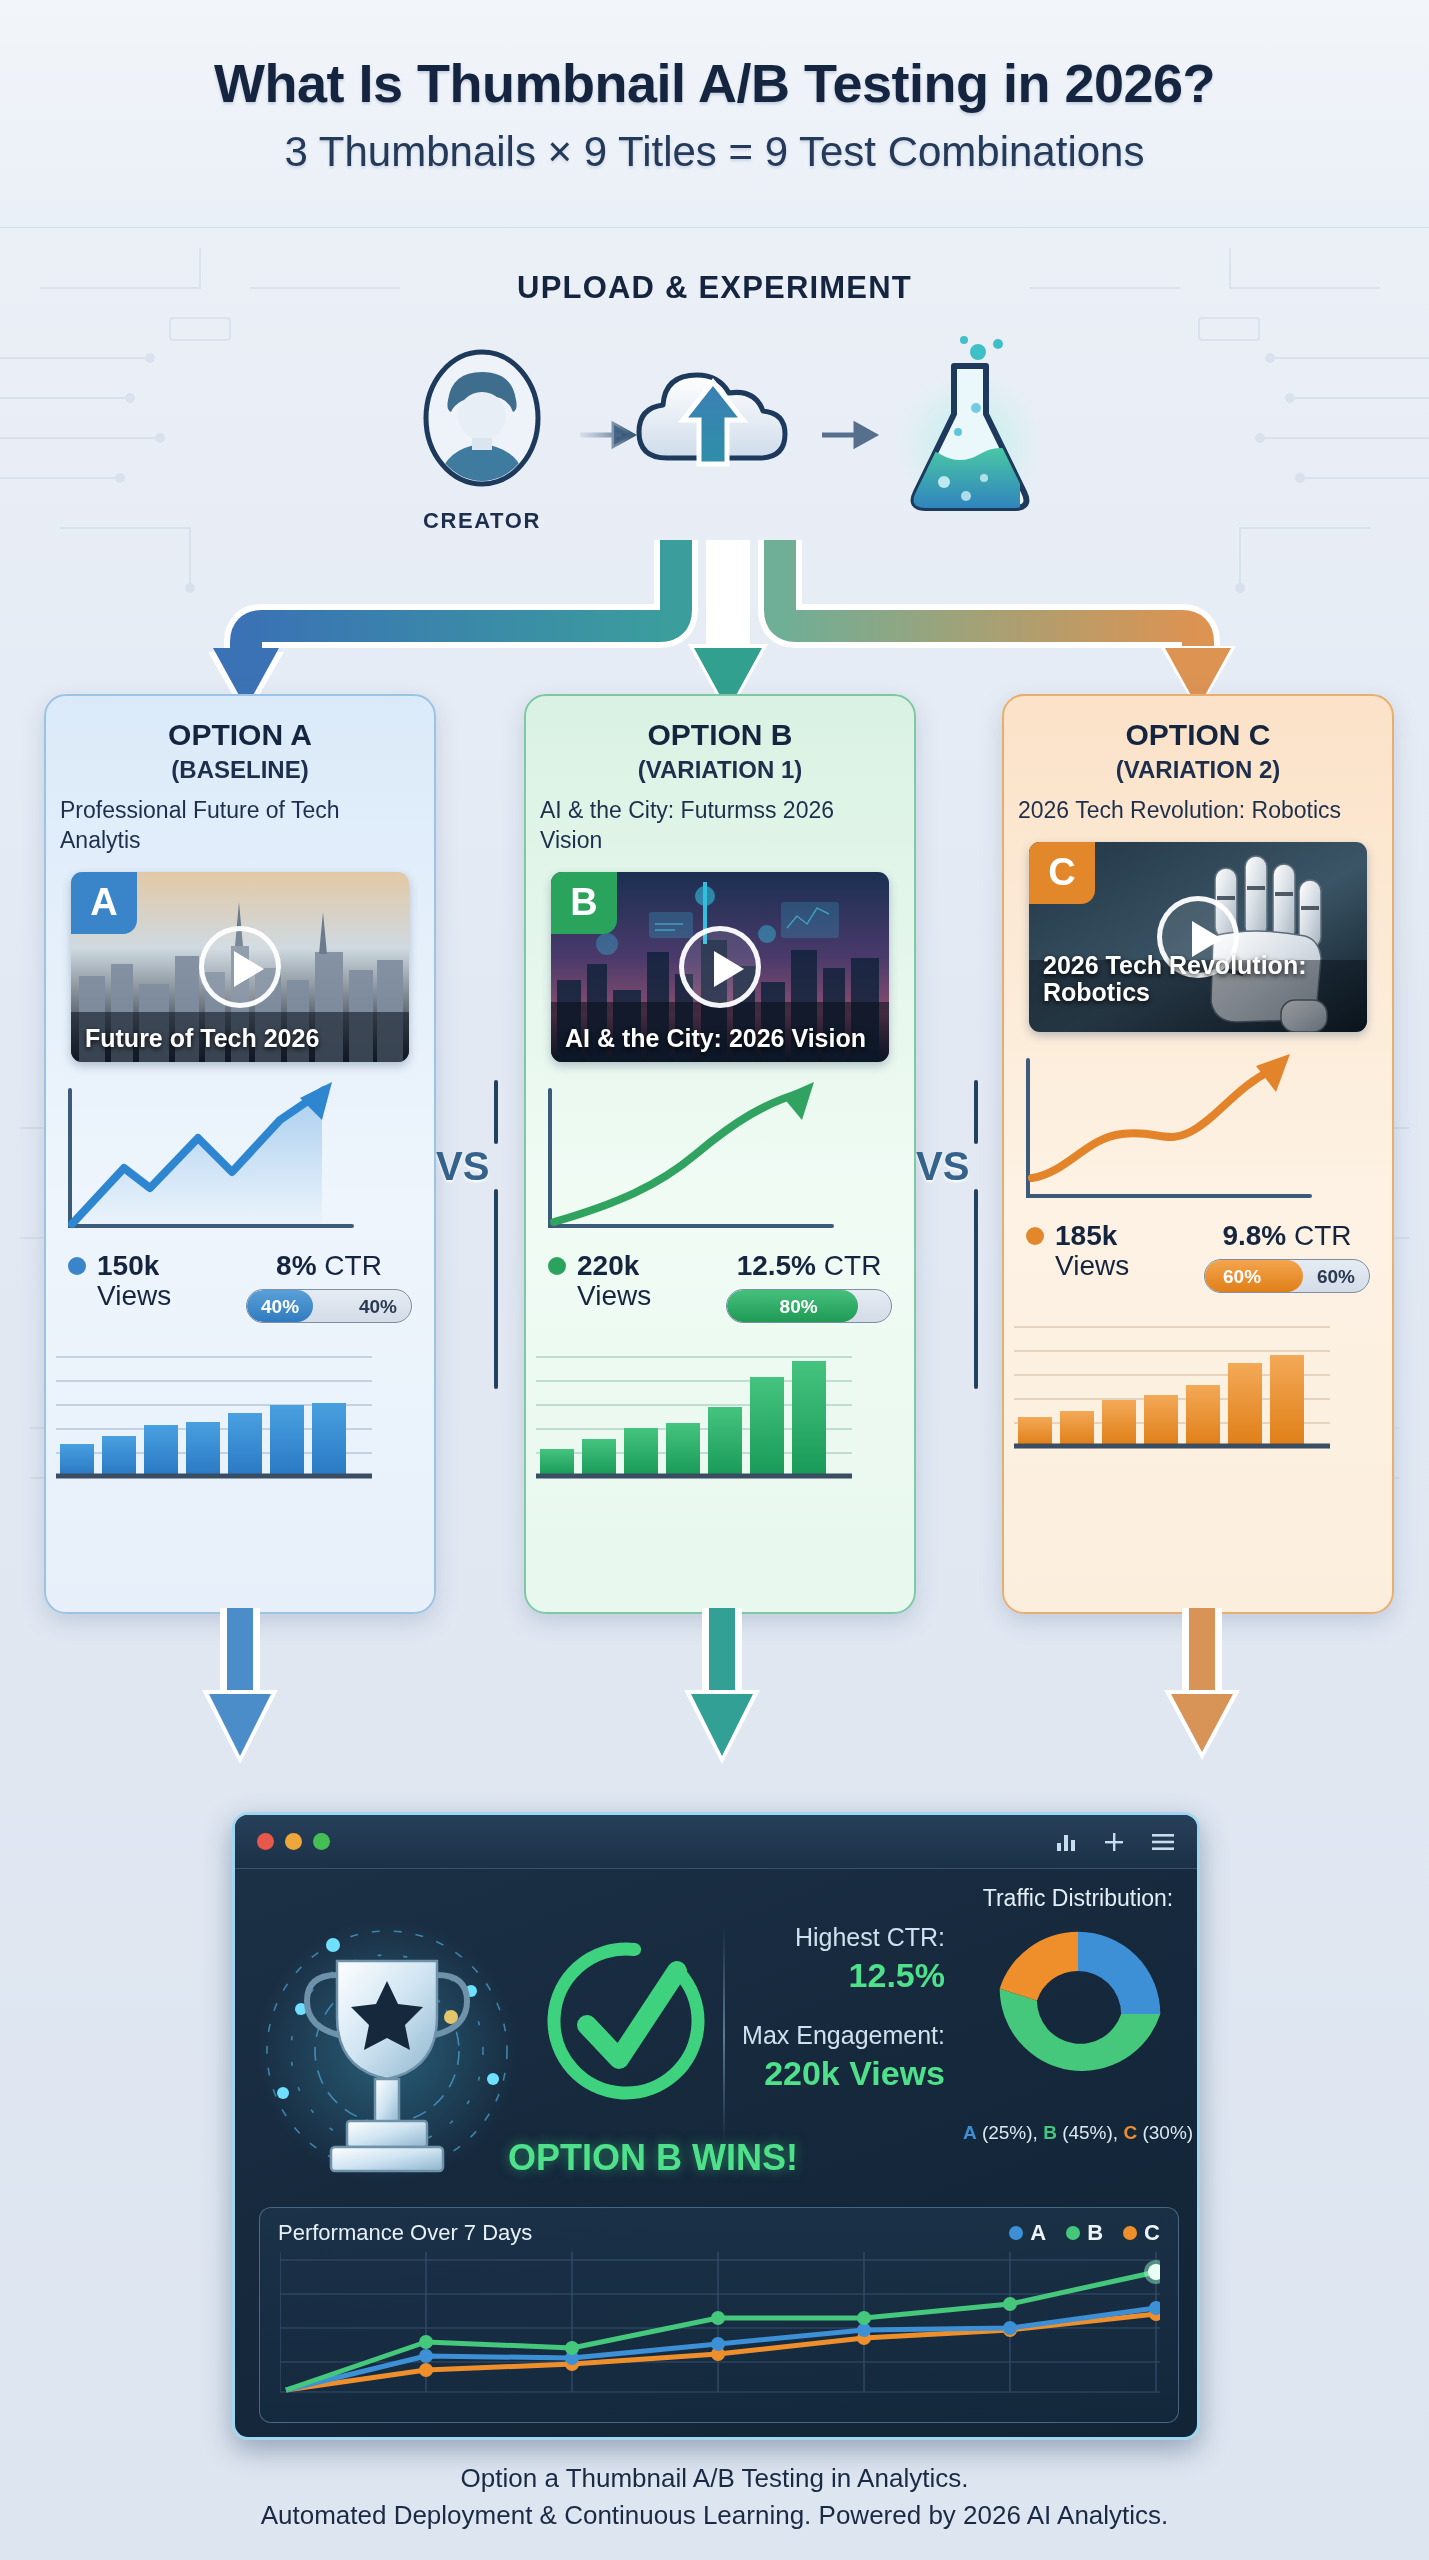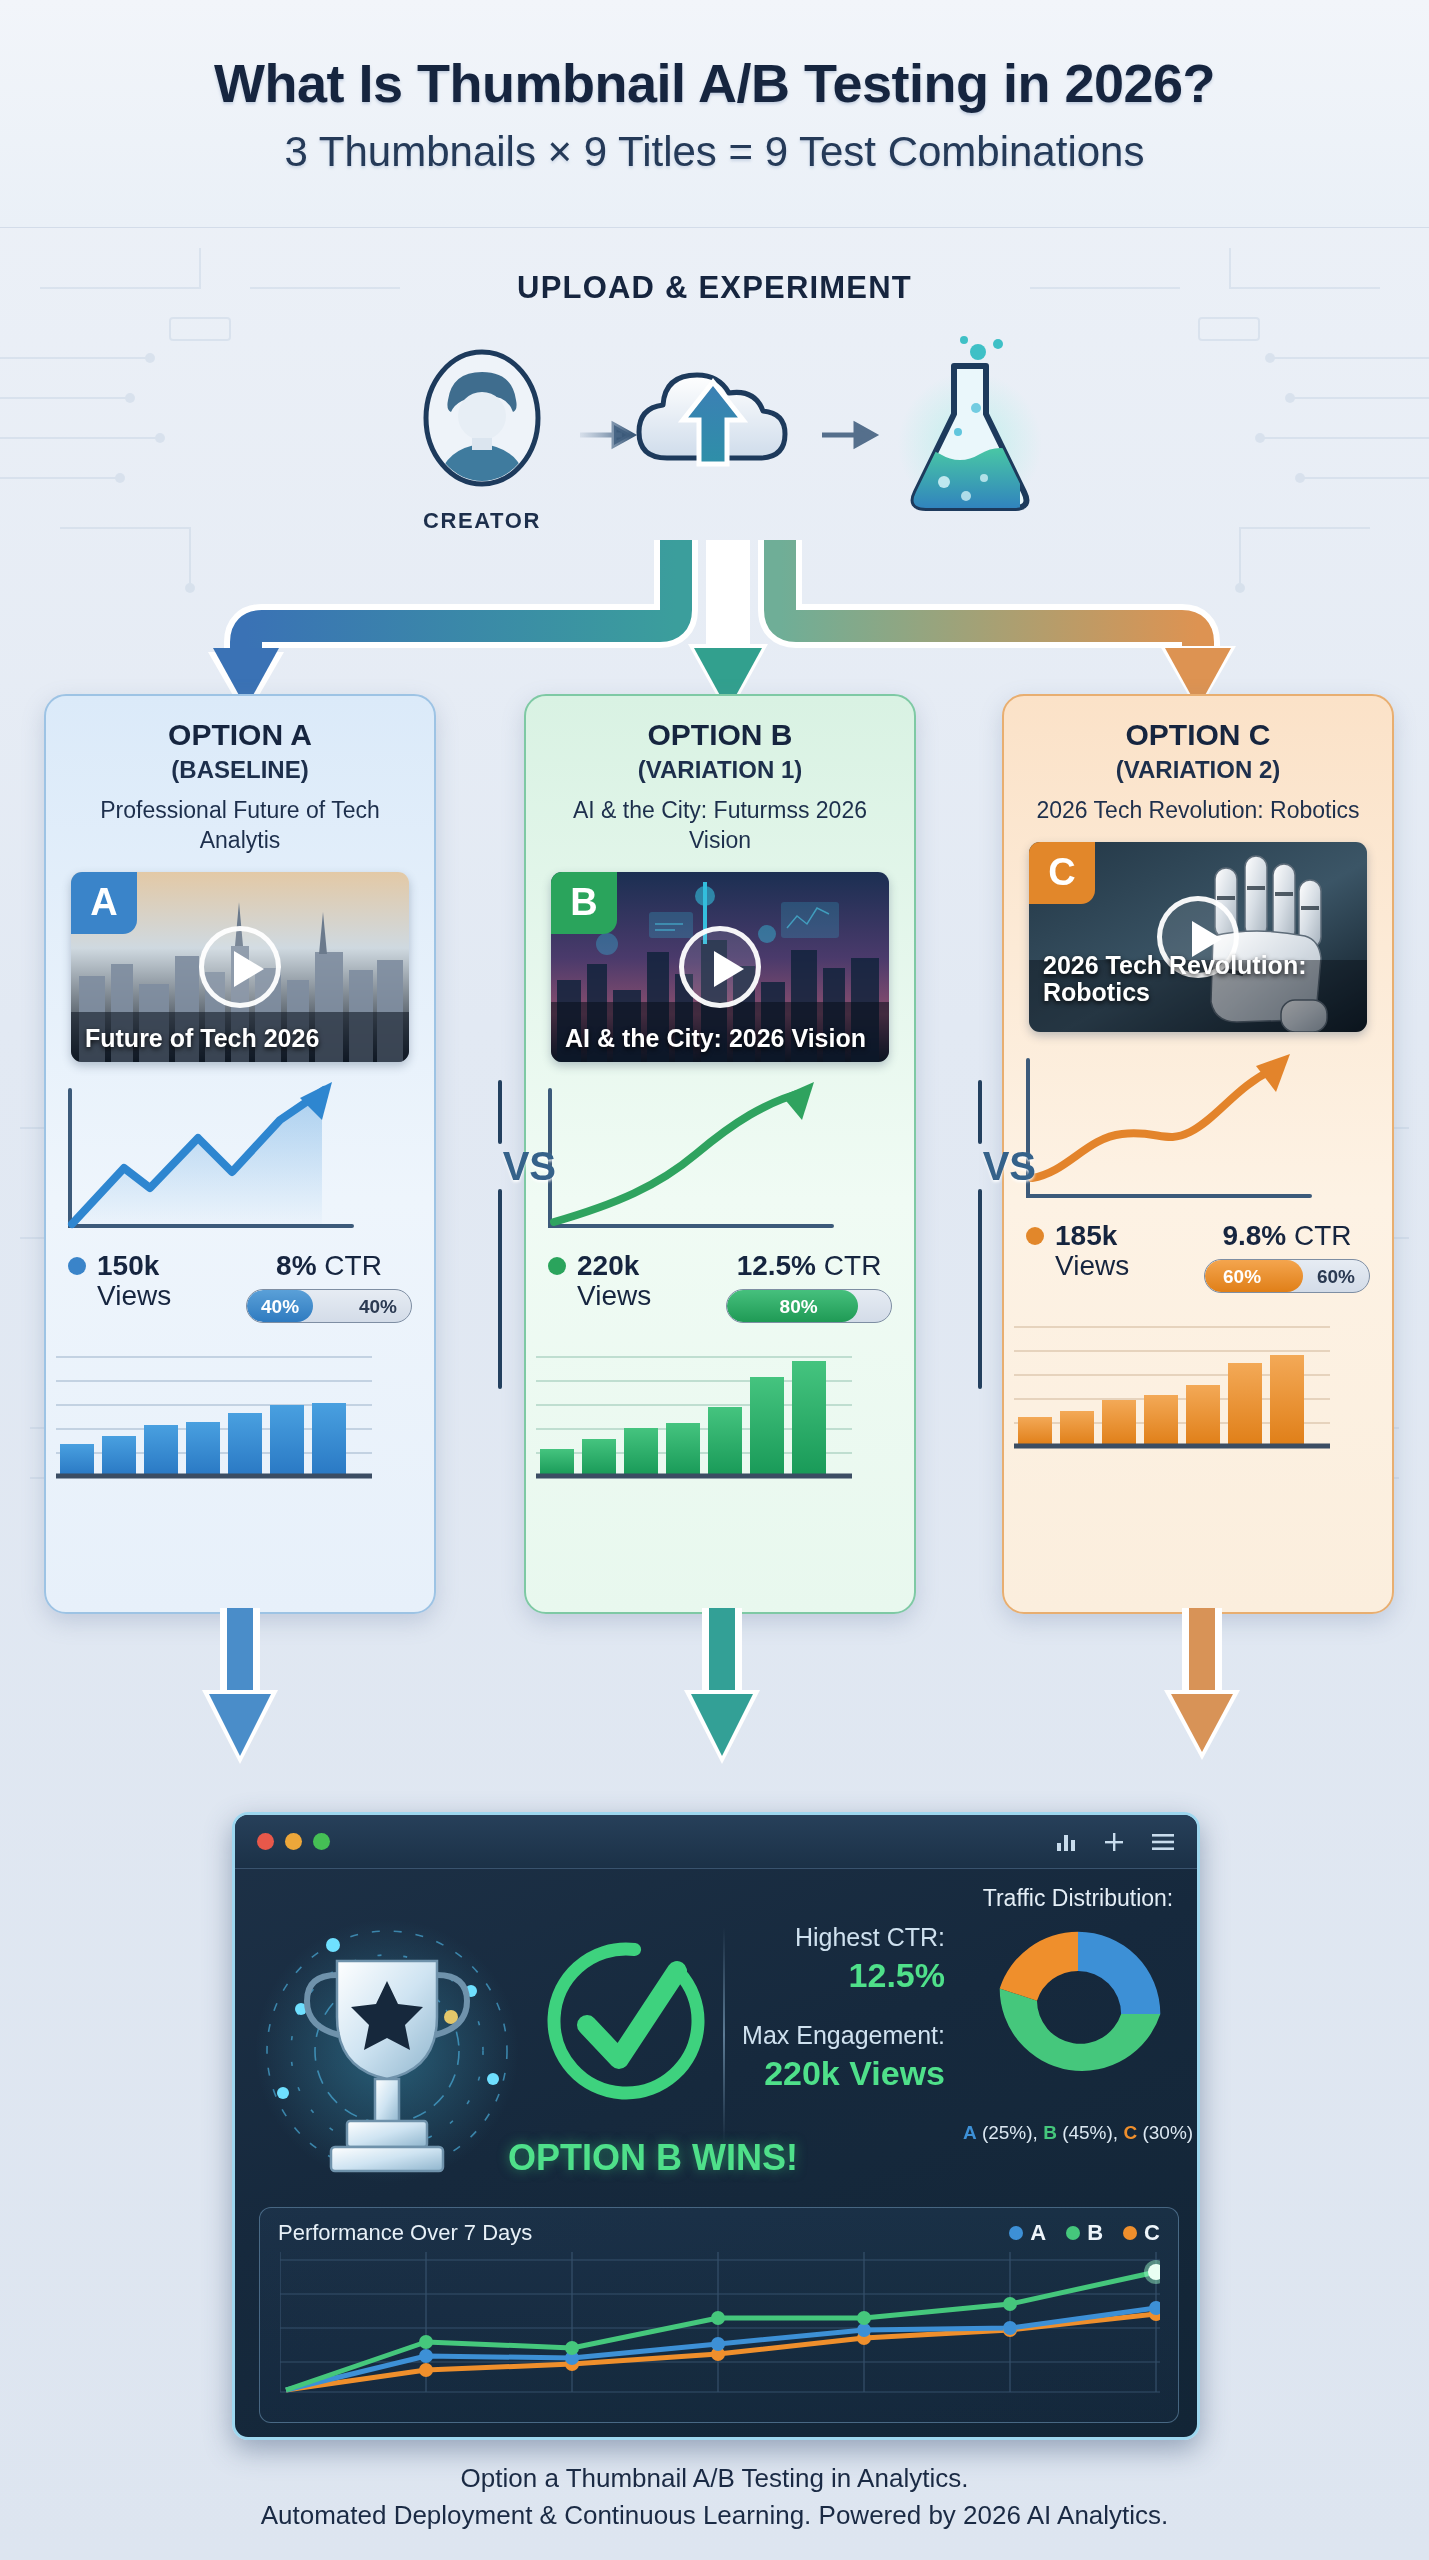--- a/index.html
+++ b/index.html
@@ -58,21 +58,21 @@
     position:absolute; top:0; width:392px; height:920px;
     border-radius:22px; overflow:hidden;
     box-shadow: 0 8px 22px rgba(110,130,165,.28);
   }
   .card.a { left:44px;  background: linear-gradient(180deg,#dbeaf9 0%,#eef5fc 55%,#e7f0fa 100%); border:2px solid #9dc3e4; }
   .card.b { left:524px; background: linear-gradient(180deg,#d9f2e3 0%,#f0fbf4 55%,#e8f8ee 100%); border:2px solid #7ec9a4; }
   .card.c { left:1002px;background: linear-gradient(180deg,#fbe2c8 0%,#fdf2e4 55%,#fbeedd 100%); border:2px solid #e8ae70; }
 
   .opt-title { text-align:center; font-size:30px; font-weight:800; color:#16253f; margin-top:22px; }
   .opt-sub   { text-align:center; font-size:24px; font-weight:700; color:#1d2f4c; margin-top:4px; }
-  .opt-desc  { text-align:center; font-size:23px; font-weight:400; color:#1d2f4c;
+  .opt-desc  { font-size:23px; font-weight:400; color:#1d2f4c;
                margin-top:12px; line-height:1.3; padding:0 14px; }
 
   
   .thumb { position:relative; margin:16px auto 0; width:338px; height:190px;
            border-radius:11px; overflow:hidden; box-shadow:0 4px 10px rgba(60,80,110,.32); }
   .thumb-badge { position:absolute; left:0; top:0; width:66px; height:62px;
                  display:flex; align-items:center; justify-content:center;
                  color:#fff; font-size:38px; font-weight:800;
                  border-bottom-right-radius:14px; z-index:4; }
   .badge-a { background:#3a84c9; } .badge-b { background:#2aa45c; } .badge-c { background:#e2872a; }
@@ -108,21 +108,21 @@
   .fill-c { background:linear-gradient(180deg,#f4a54e,#e07f18);}
   .bar-lbl-in { position:absolute; top:0; height:34px; line-height:34px;
                 font-size:19px; font-weight:700; color:#fff; }
   .bar-lbl-out{ position:absolute; top:0; height:34px; line-height:34px;
                 font-size:19px; font-weight:700; color:#2b3a52; right:14px; }
 
   
   .mini-bars { margin:16px auto 0; width:336px; height:150px; }
 
   
-  .vs { position:absolute; width:120px; text-align:right;padding-left:8px; }
+  .vs { position:absolute; width:120px; text-align:left; }
   .vs-text { font-size:40px; font-weight:800; color:#35628a;
              text-shadow:0 2px 3px rgba(255,255,255,.9); }
   .vs-line { width:4px; background:#23405f; margin:0 auto; border-radius:2px; }
 
   
   .down-svg { position:absolute; left:0; top:1608px; width:1429px; height:170px; }
 
   
   .dash-title { position:absolute; left:0; top:1760px; width:1429px; text-align:center;
                 font-size:33px; font-weight:800; letter-spacing:0.5px; color:#16253f; }

